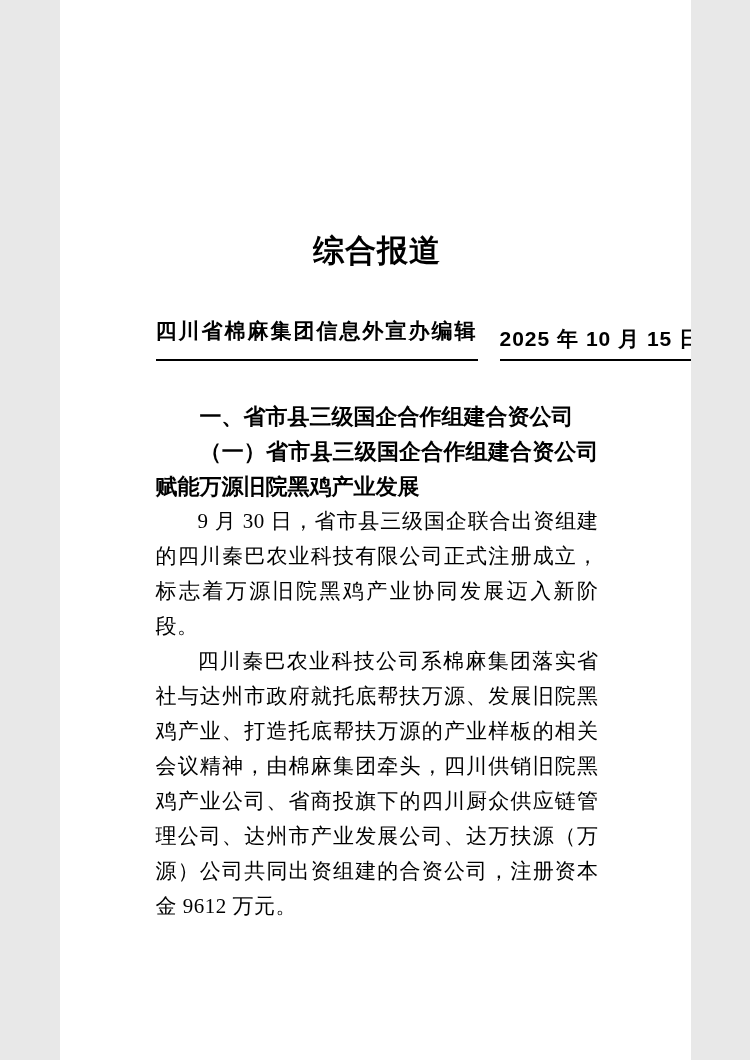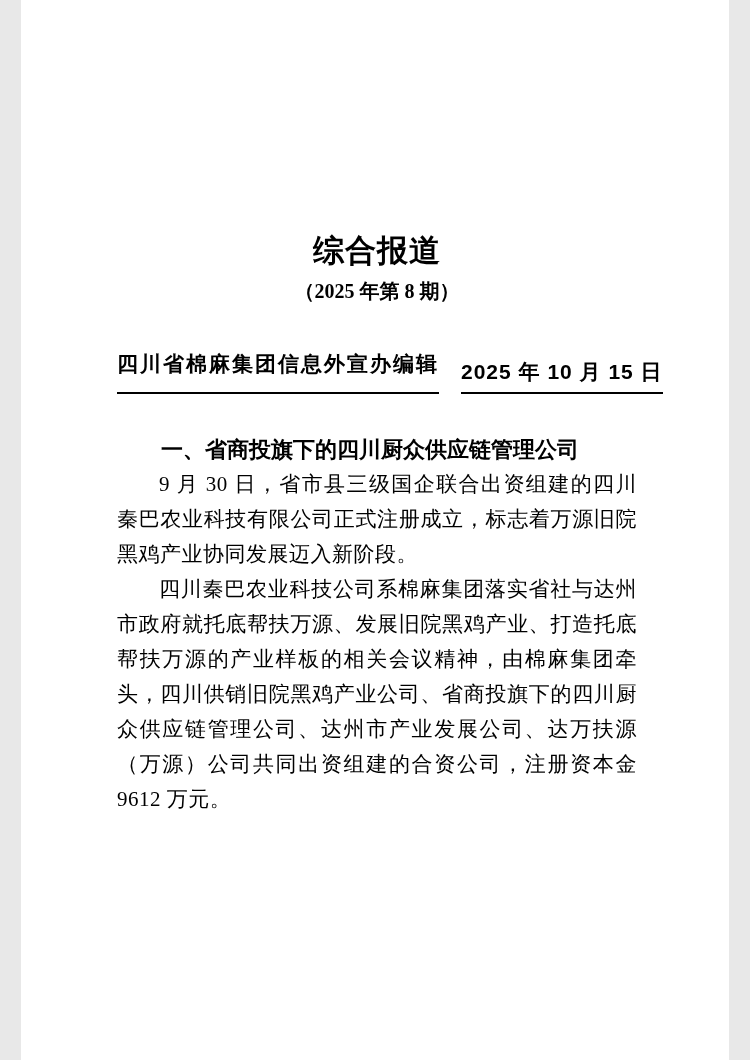--- a/index.html
+++ b/index.html
@@ -1,20 +1,20 @@
 <!DOCTYPE html>
 <html><head>
 <meta charset="utf-8">
 <style>
   * { box-sizing: border-box; }
   html, body { margin: 0; padding: 0; background: #e8e8e8; }
 
   .page {
     position: relative;
-    width: 708px;
+    width: 631px;
     height: 1060px;
     margin: 0 auto;
     background: #ffffff;
     color: #000000;
     overflow: hidden;
     font-family: "Liberation Serif", "DejaVu Serif", serif;
     padding: 0 92px 0 96px;
   }
 
   .doc-title {
@@ -93,29 +93,29 @@
     letter-spacing: 0.5px;
   }
 </style>
 </head>
 <body>
 
 <div class="page">
 
   <h1 class="doc-title">综合报道</h1>
 
-  <div class="issue-line">（2025 年第 8 期）</div>
 
   <div class="masthead">
     <span class="editor">四川省棉麻集团信息外宣办编辑</span>
     <span class="masthead-gap"></span>
     <span class="date">2025 年 10 月 15 日</span>
   </div>
 
-  <h2 class="section-heading">一、省商投旗下的四川厨众供应链管理公司</h2>
+  <h2 class="section-heading">一、省市县三级国企合作组建合资公司</h2>
 
+  <h3 class="subsection-heading">（一）省市县三级国企合作组建合资公司　赋能万源旧院黑鸡产业发展</h3>
 
   <div class="body-text">
     <p>9 月 30 日，省市县三级国企联合出资组建的四川秦巴农业科技有限公司正式注册成立，标志着万源旧院黑鸡产业协同发展迈入新阶段。</p>
     <p>四川秦巴农业科技公司系棉麻集团落实省社与达州市政府就托底帮扶万源、发展旧院黑鸡产业、打造托底帮扶万源的产业样板的相关会议精神，由棉麻集团牵头，四川供销旧院黑鸡产业公司、省商投旗下的四川厨众供应链管理公司、达州市产业发展公司、达万扶源（万源）公司共同出资组建的合资公司，注册资本金 9612 万元。</p>
   </div>
 
 </div>
 
 </body></html>

